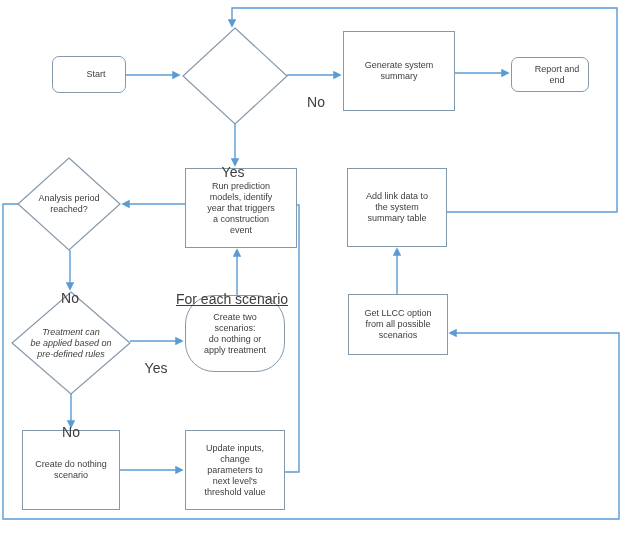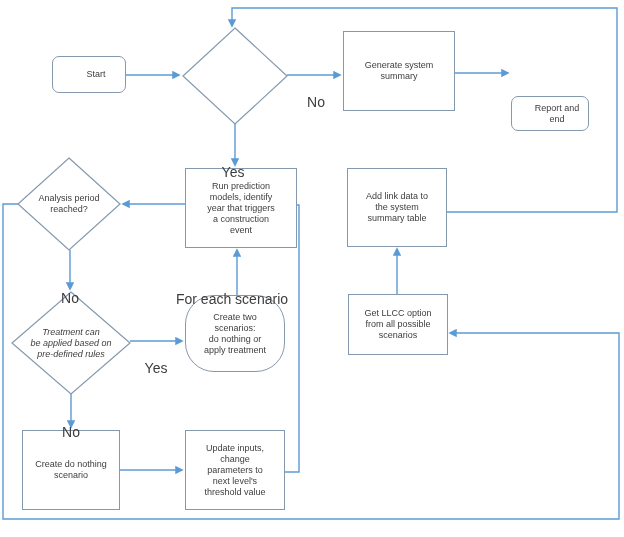--- a/index.html
+++ b/index.html
@@ -84,21 +84,21 @@
 
   <div class="node term" style="left:52px; top:56px; width:74px; height:37px;">
     <span>Start</span>
   </div>
 
   <div class="node" style="left:343px; top:31px; width:112px; height:80px;">
     <span>Generate system
 summary</span>
   </div>
 
-  <div class="node term" style="left:511px; top:57px; width:78px; height:35px;margin-top:39px;">
+  <div class="node term" style="left:511px; top:57px; width:78px; height:35px;">
     <span>Report and end</span>
   </div>
 
   <div class="node" style="left:185px; top:168px; width:112px; height:80px;">
     <span>Run prediction
 models, identify
 year that triggers
 a construction
 event</span>
   </div>
@@ -139,18 +139,18 @@
   <div class="dtext" style="left:19px; top:182px; width:100px; height:44px;">Analysis period
 reached?</div>
 
   <div class="dtext" style="left:11px; top:320px; width:120px; height:46px;font-style:italic;">Treatment can
 be applied based on
 pre-defined rules</div>
 
   <span class="elabel" style="left:316px; top:74px;">No</span>
   <span class="elabel" style="left:233px; top:144px;">Yes</span>
   <span class="elabel" style="left:70px; top:270px;">No</span>
-  <span class="elabel" style="left:232px; top:271px;">For each scenario</span>
+  <span class="elabel" style="left:232px; top:271px;text-decoration:underline;">For each scenario</span>
   <span class="elabel" style="left:156px; top:340px;">Yes</span>
   <span class="elabel" style="left:71px; top:404px;">No</span>
   <span class="elabel" style="left:321px; top:520px;">Yes</span>
 
 </div>
 
 </body></html>

